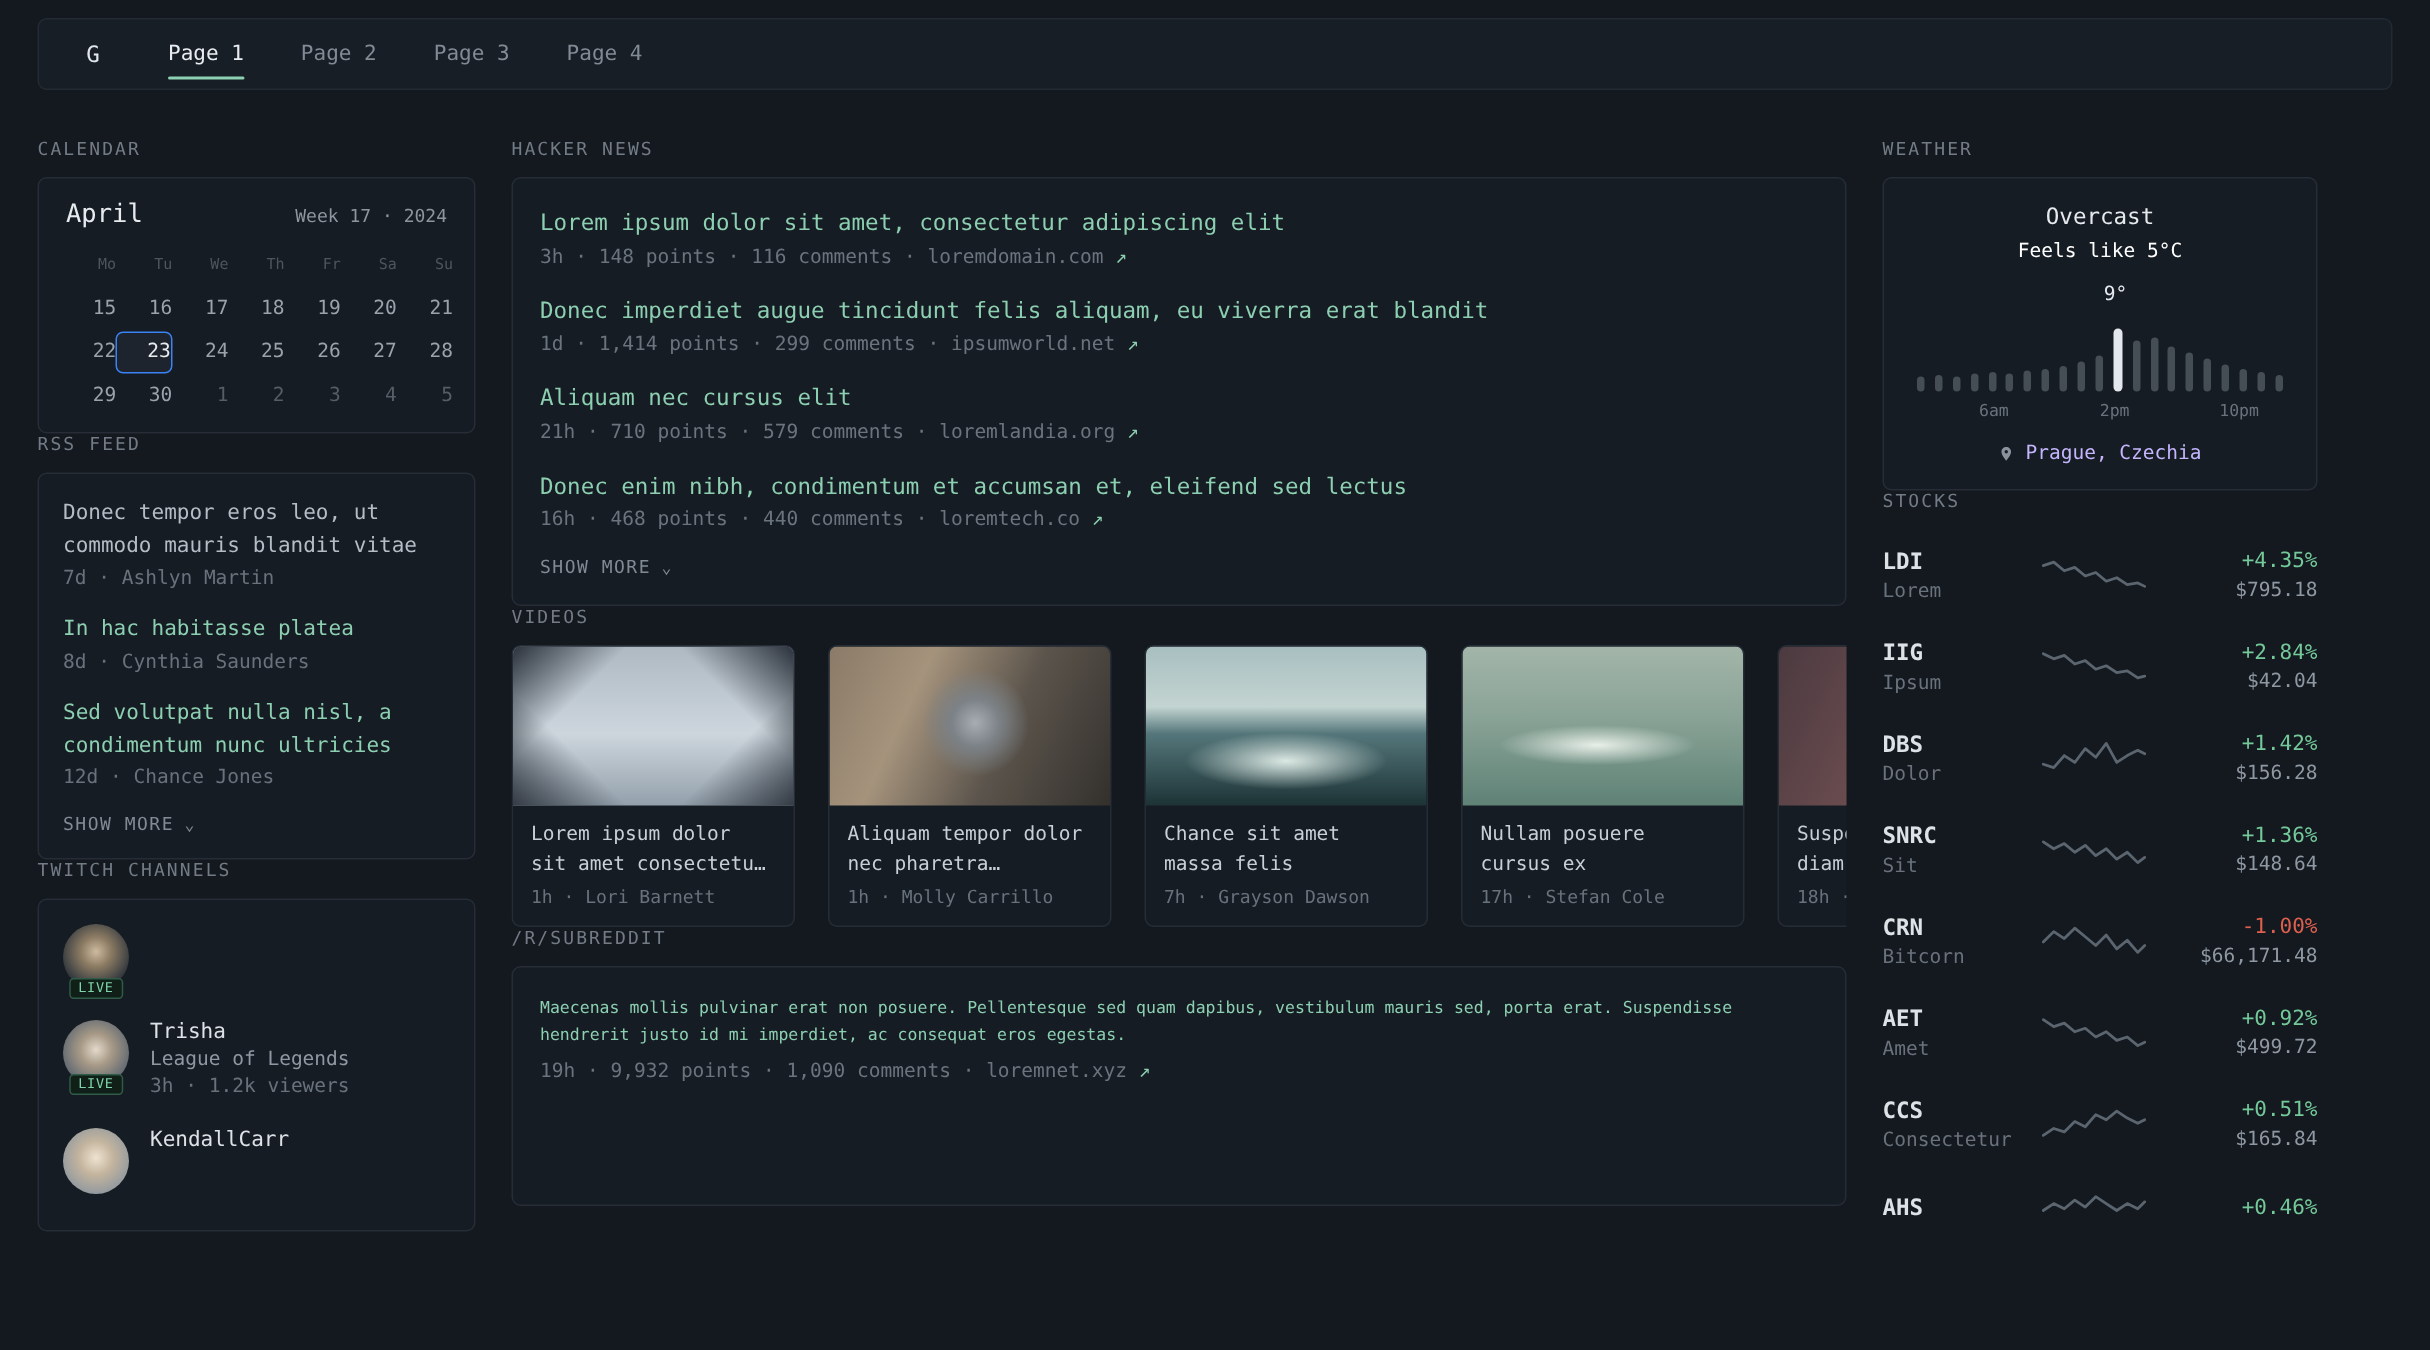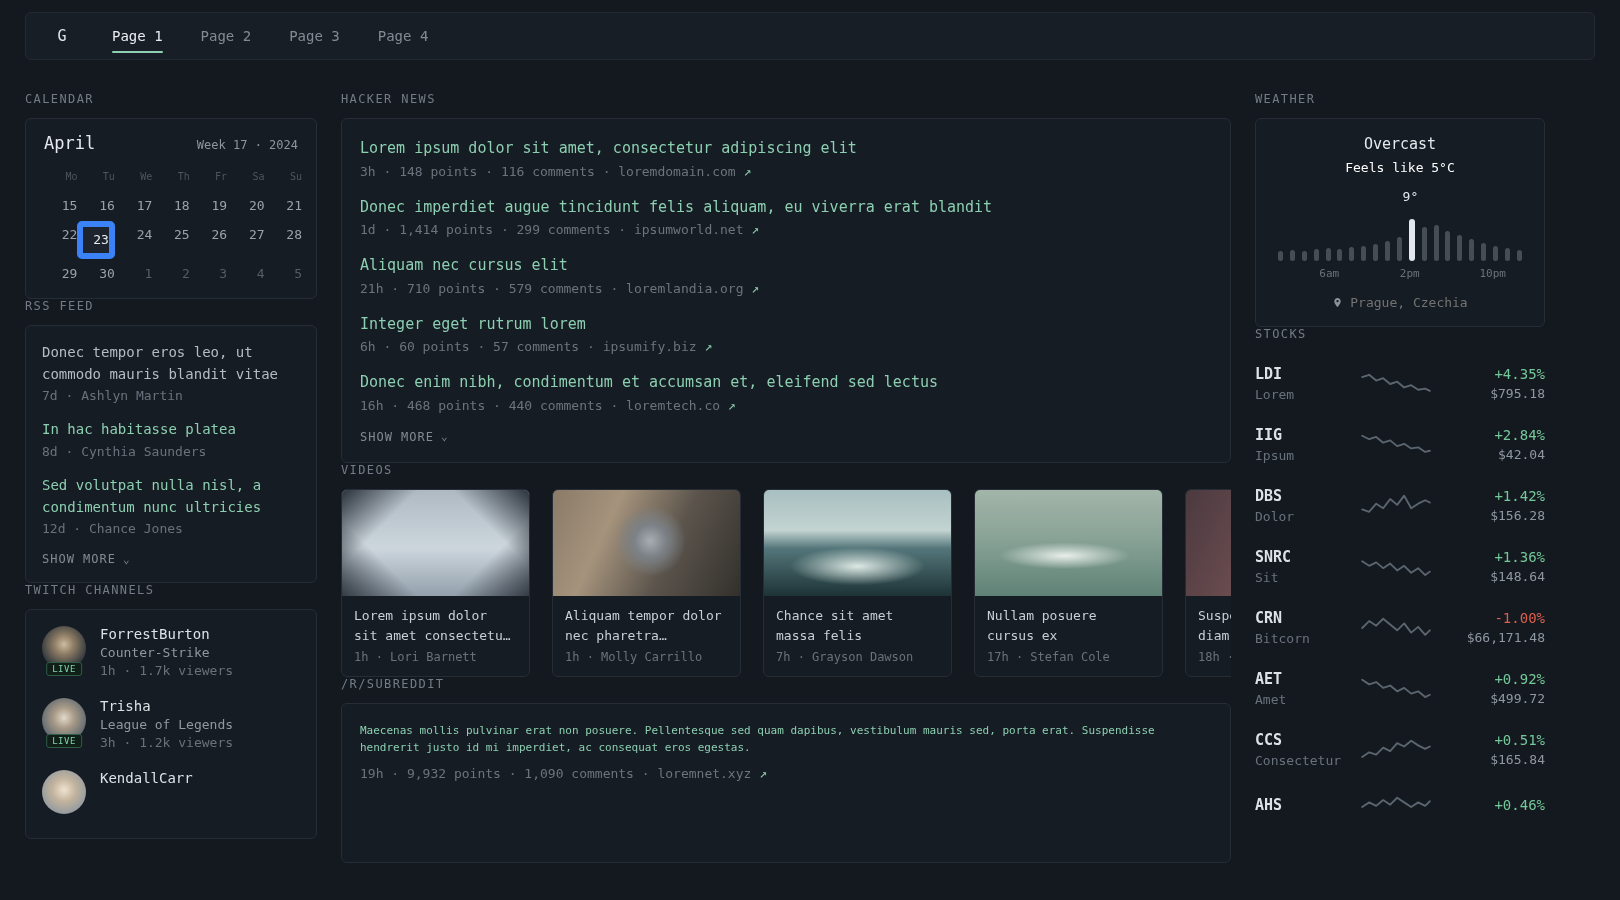--- a/index.html
+++ b/index.html
@@ -44,21 +44,21 @@
 
   
   .calendar-card { padding:14px 14px 10px; }
   .cal-top { display:flex; justify-content:space-between; align-items:baseline; padding:0 4px; }
   .cal-month { font-size:17px; color:#e6eaee; }
   .cal-weekyear { font-size:12px; color:#8d959e; }
   .cal-grid { display:grid; grid-template-columns:repeat(7,1fr); margin-top:10px; row-gap:1px; text-align:right; }
   .cal-cell { padding:6px 0; line-height:16px; border-radius:5px; }
   .cal-head { font-size:10px; color:#4d555e; }
   .cal-day  { font-size:13px; color:#9aa2ab; }
-  .cal-day.selected { border:6px solid #3b82f6; background:#1e242d; color:#e8ecf0; padding:5px 0; }
+  .cal-day.selected { border:1px solid #3b82f6; background:#1e242d; color:#e8ecf0; padding:5px 0; }
   .cal-day.muted { color:#555d66; }
 
   
   .rss-card { padding:16px; }
   .feed-item { margin-bottom:16px; }
   .feed-link { display:block; font-size:14px; line-height:1.55; color:var(--accent,#8ccfb1); cursor:pointer; }
   .feed-link.visited { color:#b4bcc5; }
   .feed-meta { font-size:13px; color:#69727c; margin-top:3px; }
   .show-more {
     display:flex; align-items:center; gap:7px; margin-top:6px;
@@ -120,21 +120,21 @@
   .w-bars {
     position:absolute; bottom:20px; left:8px; right:8px; height:46px;
     display:flex; align-items:flex-end; justify-content:space-between;
   }
   .wbar { width:5px; border-radius:3px; background:rgba(173,184,194,.32); }
   .wbar.hl { width:6px; background:#e2e8ee; }
   .w-times { position:absolute; bottom:0; left:8px; right:8px; height:14px; font-size:11px; color:#69727c; }
   .w-times span { position:absolute; transform:translateX(-50%); }
   .w-times .t1 { left:21%; } .w-times .t2 { left:54%; } .w-times .t3 { left:88%; }
   .w-loc {
-    margin-top:14px; font-size:13px; color:#737373;
+    margin-top:14px; font-size:13px; color:#c4b5fd;
     display:flex; align-items:center; justify-content:center; gap:7px;
   }
 
   
   .stock-row { display:flex; align-items:center; padding:12px 0; cursor:pointer; }
   .stock-left { width:96px; }
   .stock-sym { font-size:15px; font-weight:bold; color:#dde2e7; }
   .stock-name { font-size:13px; color:#69727c; margin-top:4px; }
   .spark { flex:0 0 70px; width:70px; height:30px; margin:0 10px; }
   .spark polyline { fill:none; stroke:#5b656f; stroke-width:1.6; stroke-linejoin:round; stroke-linecap:round; }
@@ -225,25 +225,20 @@
 
     <section class="widget">
       <h2 class="widget-title">TWITCH CHANNELS</h2>
       <div class="card twitch-card">
 
         <div class="channel">
           <div class="avatar-wrap">
             <div class="avatar" style="background: radial-gradient(circle at 50% 42%, rgb(205, 187, 159) 0%, rgb(140, 123, 99) 30%, rgb(47, 54, 61) 72%);"></div>
             <span class="live-badge">LIVE</span>
           </div>
-          <div>
-            <a class="channel-name">ForrestBurton</a>
-            <div class="channel-game">Counter-Strike</div>
-            <div class="channel-meta">1h · 1.7k viewers</div>
-          </div>
         </div>
 
         <div class="channel">
           <div class="avatar-wrap">
             <div class="avatar" style="background: radial-gradient(circle at 50% 45%, rgb(227, 217, 203) 0%, rgb(168, 154, 135) 32%, rgb(92, 102, 112) 75%);"></div>
             <span class="live-badge">LIVE</span>
           </div>
           <div>
             <a class="channel-name">Trisha</a>
             <div class="channel-game">League of Legends</div>
@@ -278,24 +273,20 @@
         <article class="hn-item">
           <a class="hn-title">Donec imperdiet augue tincidunt felis aliquam, eu viverra erat blandit</a>
           <div class="hn-meta"><span>1d · 1,414 points · 299 comments · </span><a class="domain">ipsumworld.net</a> <span class="ext-arrow">↗</span></div>
         </article>
 
         <article class="hn-item">
           <a class="hn-title">Aliquam nec cursus elit</a>
           <div class="hn-meta"><span>21h · 710 points · 579 comments · </span><a class="domain">loremlandia.org</a> <span class="ext-arrow">↗</span></div>
         </article>
 
-        <article class="hn-item">
-          <a class="hn-title">Integer eget rutrum lorem</a>
-          <div class="hn-meta"><span>6h · 60 points · 57 comments · </span><a class="domain">ipsumify.biz</a> <span class="ext-arrow">↗</span></div>
-        </article>
 
         <article class="hn-item">
           <a class="hn-title">Donec enim nibh, condimentum et accumsan et, eleifend sed lectus</a>
           <div class="hn-meta"><span>16h · 468 points · 440 comments · </span><a class="domain">loremtech.co</a> <span class="ext-arrow">↗</span></div>
         </article>
 
         <button class="show-more">
           <span>SHOW MORE</span>
           <span class="chev">⌄</span>
         </button>

